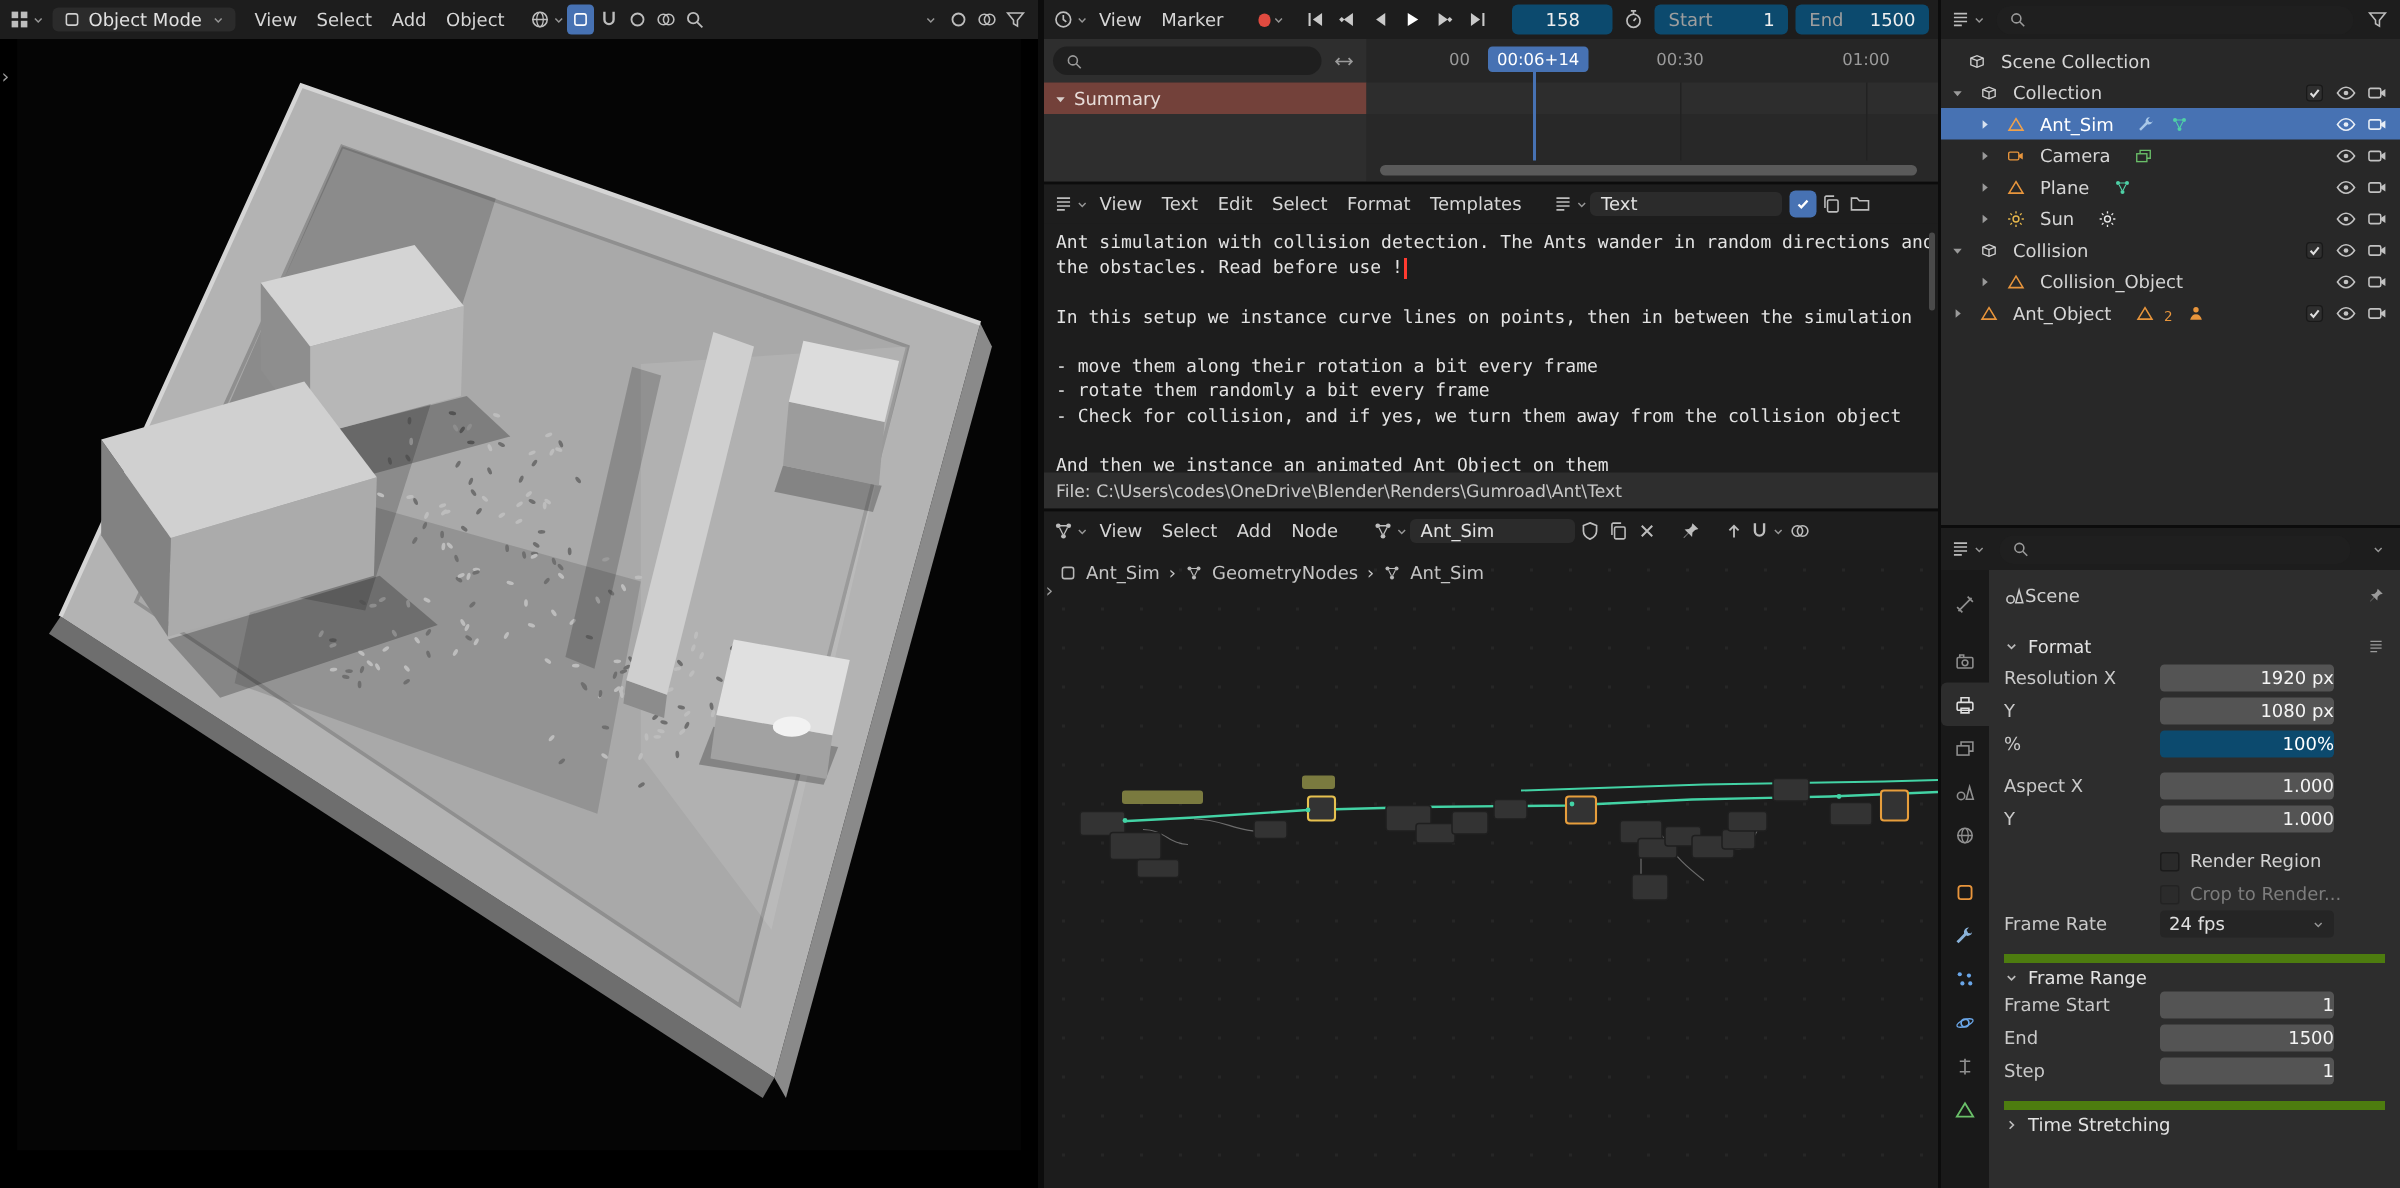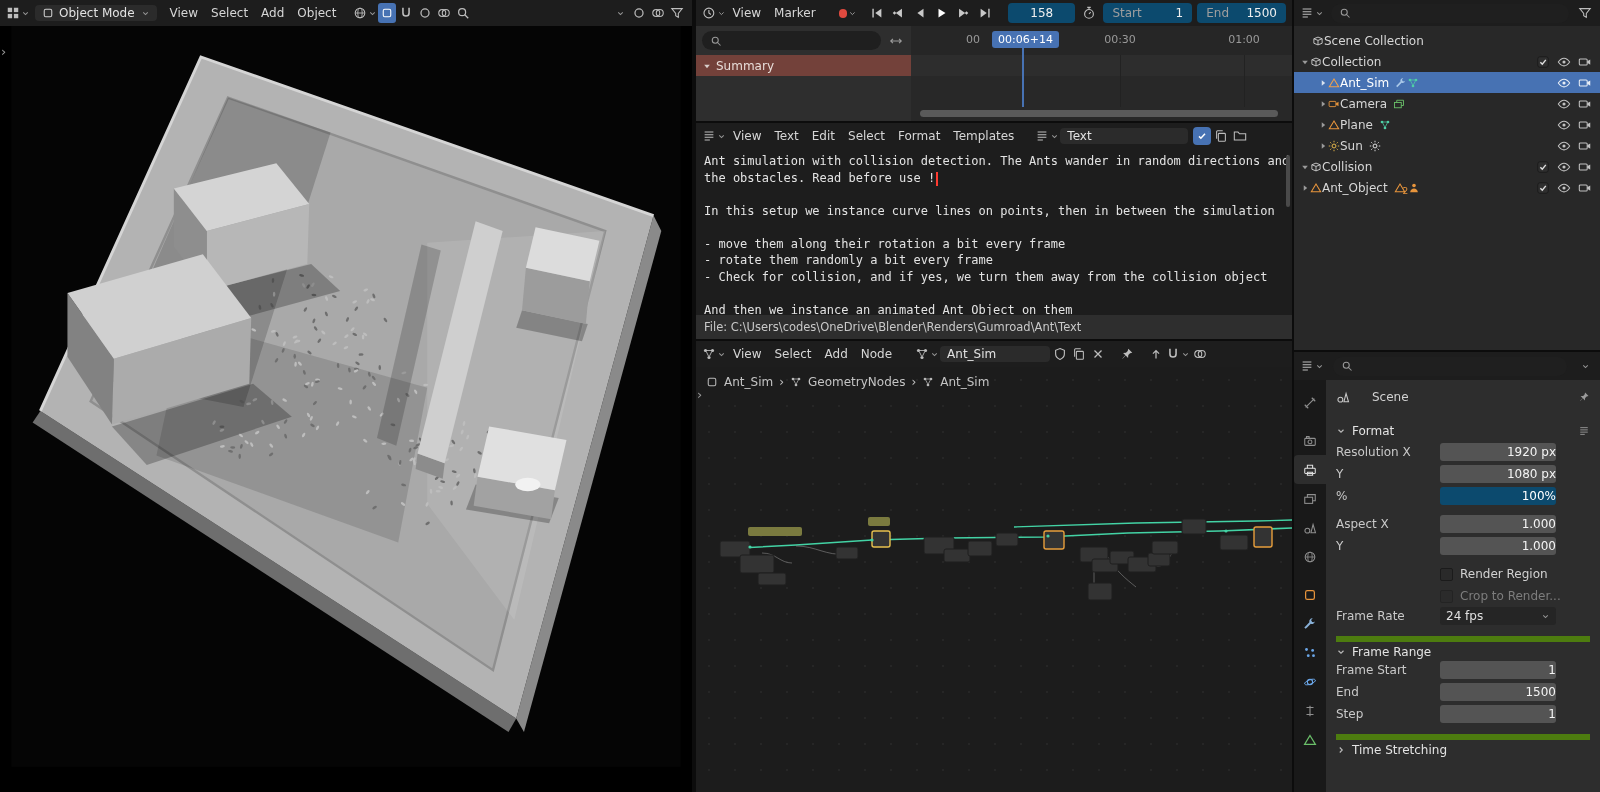--- a/index.html
+++ b/index.html
@@ -20,21 +20,21 @@
   .recdot{width:9px;height:9px;border-radius:50%;background:#e04a3f;display:inline-block}
   .srch{display:flex;align-items:center;gap:5px;background:#1f1f1f;border-radius:11px;height:19px;padding:0 8px}
   .tick{position:absolute;top:7px;transform:translateX(-50%);color:#9a9a9a;font-size:11px}
   .badge{position:absolute;top:5px;background:#4772b3;color:#fff;font-size:11px;border-radius:3px;padding:2px 6px;z-index:2}
   .vline{position:absolute;top:55px;bottom:14px;width:1px;background:#222}
   .txt{position:absolute;left:0;right:0;top:26px;bottom:24px;padding:5px 8px;font-family:"DejaVu Sans Mono","Liberation Mono",monospace;font-size:12px;color:#e3e3e3;overflow:hidden}
   .tl{height:16.5px;white-space:pre}
   .tfoot{position:absolute;left:0;right:0;bottom:0;height:24px;background:#2e2e2e;padding:5px 8px;color:#c9c9c9;font-size:11.5px}
   .bluechk{width:18px;height:18px;background:#4772b3;border-radius:4px;display:inline-flex;align-items:center;justify-content:center;color:#fff}
   .bc{display:flex;align-items:center;gap:6px;position:absolute;top:34px;left:10px;color:#c4c4c4;z-index:3}
-  .orow{display:flex;align-items:center;height:21px;gap:0;color:#d6d6d6;padding-left:6px}
+  .orow{display:flex;align-items:center;height:21px;gap:10px;color:#d6d6d6;padding-left:6px}
   .d2{padding-left:24px}
   .sel{background:#4772b3;color:#fff}
   .disc{color:#9a9a9a;flex:0 0 10px}
   .otog{margin-left:auto;display:flex;align-items:center;gap:7px;padding-right:8px;color:#c2c2c2}
   .tslot{width:14px}
   .cnt{font-size:9px;color:#e8953c;margin-left:-3px;align-self:flex-end;padding-bottom:2px}
   .ptabs{position:absolute;left:0;top:28px;bottom:0;width:32px;background:#191919;display:flex;flex-direction:column;align-items:stretch;padding-top:8px}
   .ptab{height:29px;display:flex;align-items:center;justify-content:center;color:#8f8f8f}
   .ptab.active{background:#2d2d2d;border-radius:4px 0 0 4px;color:#e0e0e0}
   .tgap{height:9px}
@@ -935,20 +935,38 @@
             <use href="#i-chk"></use>
           </svg>
         <svg class="ic">
             <use href="#i-eye"></use>
           </svg>
         <svg class="ic">
             <use href="#i-cam"></use>
           </svg>
       </span>
     </div>
+    <div class="orow d2">
+      <svg class="ic s10 disc">
+          <use href="#i-arr-r"></use>
+        </svg>
+      <svg class="ic s12" style="color:#e8953c">
+          <use href="#i-tri"></use>
+        </svg>
+      <span class="olabel">Collision_Object</span>
+      <span class="otog">
+        <span class="tslot"></span>
+        <svg class="ic">
+            <use href="#i-eye"></use>
+          </svg>
+        <svg class="ic">
+            <use href="#i-cam"></use>
+          </svg>
+      </span>
+    </div>
     <div class="orow">
       <svg class="ic s10 disc">
           <use href="#i-arr-r"></use>
         </svg>
       <svg class="ic s12" style="color:#e8953c">
           <use href="#i-tri"></use>
         </svg>
       <span class="olabel">Ant_Object</span>
       <svg class="ic s12" style="color:#e8953c;margin-left:6px">
           <use href="#i-tri"></use>
@@ -1051,21 +1069,21 @@
           <use href="#i-constr"></use>
         </svg>
       </span>
     <span class="ptab" style="color:#6abf69">
         <svg class="ic">
           <use href="#i-tri"></use>
         </svg>
       </span>
   </div>
   <div class="pcontent">
-    <div style="display:flex;align-items:center;gap:22px;height:22px">
+    <div style="display:flex;align-items:center;gap:0;height:22px">
       <svg class="ic" style="color:#c9c9c9">
           <use href="#i-scene"></use>
         </svg>
       <span>Scene</span>
       <span style="flex:1"></span>
       <svg class="ic s12" style="color:#9a9a9a">
           <use href="#i-pin"></use>
         </svg>
     </div>
     <div class="phead" style="border-top:none">

